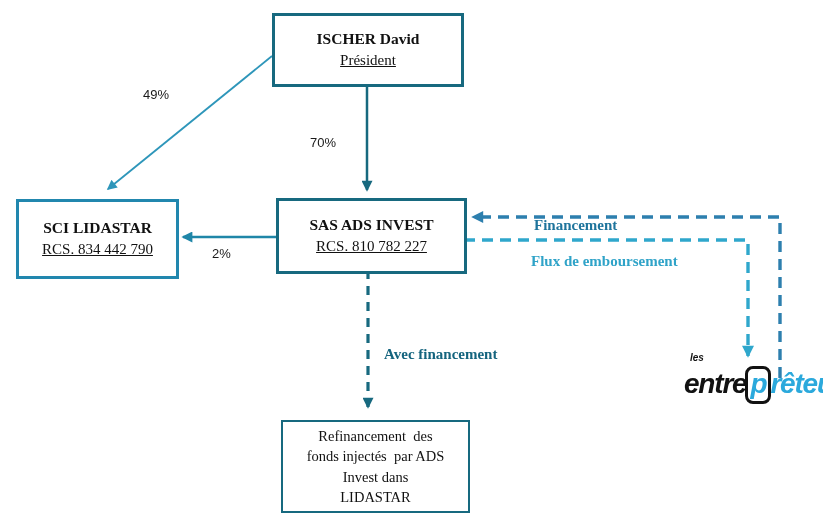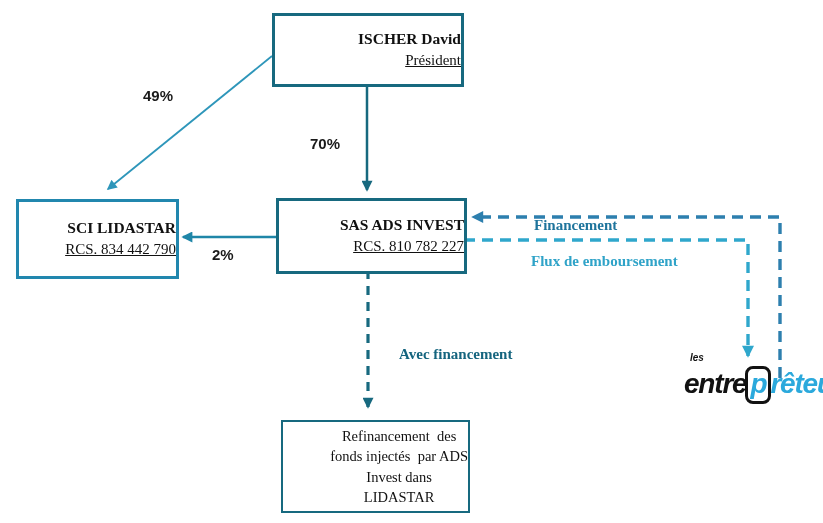--- a/index.html
+++ b/index.html
@@ -29,40 +29,40 @@
   .stroke-fin{stroke:var(--financement-line);}
   .stroke-flux{stroke:var(--flux-line);}
   .fill-solid{fill:var(--arrow-solid);}
   .fill-horiz{fill:var(--arrow-horizontal);}
   .fill-diag{fill:var(--arrow-diagonal);}
   .fill-fin{fill:var(--financement-line);}
   .fill-flux{fill:var(--flux-line);}
 
   .box{
     position:absolute;display:flex;flex-direction:column;justify-content:center;
-    align-items:flex-end;text-align:center;background:#fff;color:#111;
+    align-items:center;text-align:center;background:#fff;color:#111;
     line-height:1.35;
   }
   .box .title{font-weight:bold;font-size:15.5px;}
   .box .subtitle{font-size:15px;text-decoration:underline;}
   .box-ischer{left:272px;top:13px;width:186px;height:68px;border:3px solid var(--box-border-dark);}
   .box-sci{left:16px;top:199px;width:157px;height:74px;border:3px solid var(--box-border-light);}
   .box-sas{left:276px;top:198px;width:185px;height:70px;border:3px solid var(--box-border-dark);}
   .box-refi{left:281px;top:420px;width:185px;height:89px;border:2px solid var(--box-border-dark);}
   .box-refi .body{font-size:14.5px;white-space:pre-wrap;line-height:1.4;}
 
   .lbl{position:absolute;white-space:nowrap;}
-  .lbl-pct{font-family:"Liberation Sans", sans-serif;font-size:15px;color:var(--pct-text);font-weight:bold;}
+  .lbl-pct{font-family:"Liberation Sans", sans-serif;font-size:13px;color:var(--pct-text);}
   .lbl-49{left:143px;top:87px;}
   .lbl-70{left:310px;top:135px;}
   .lbl-2{left:212px;top:246px;}
   .lbl-edge{font-weight:bold;font-size:15px;}
   .lbl-financement{left:534px;top:180px;color:var(--financement-text);margin-top:37px;}
   .lbl-flux{left:531px;top:253px;color:var(--flux-text);}
-  .lbl-avec{left:399px;top:346px;color:var(--avec-text);}
+  .lbl-avec{left:384px;top:346px;color:var(--avec-text);}
 
   .logo{
     position:absolute;left:637px;top:362px;height:50px;
     font-family:"Liberation Sans", sans-serif;font-weight:bold;font-size:28px;
     letter-spacing:-1.2px;line-height:44px;white-space:nowrap;font-style:italic;
   }
   .logo .black{color:var(--logo-black);margin-left:47px;}
   .logo .cyan{color:var(--logo-cyan);}
   .logo .p-bracket{
     display:inline-block;border:3px solid var(--logo-black);border-radius:8px;

